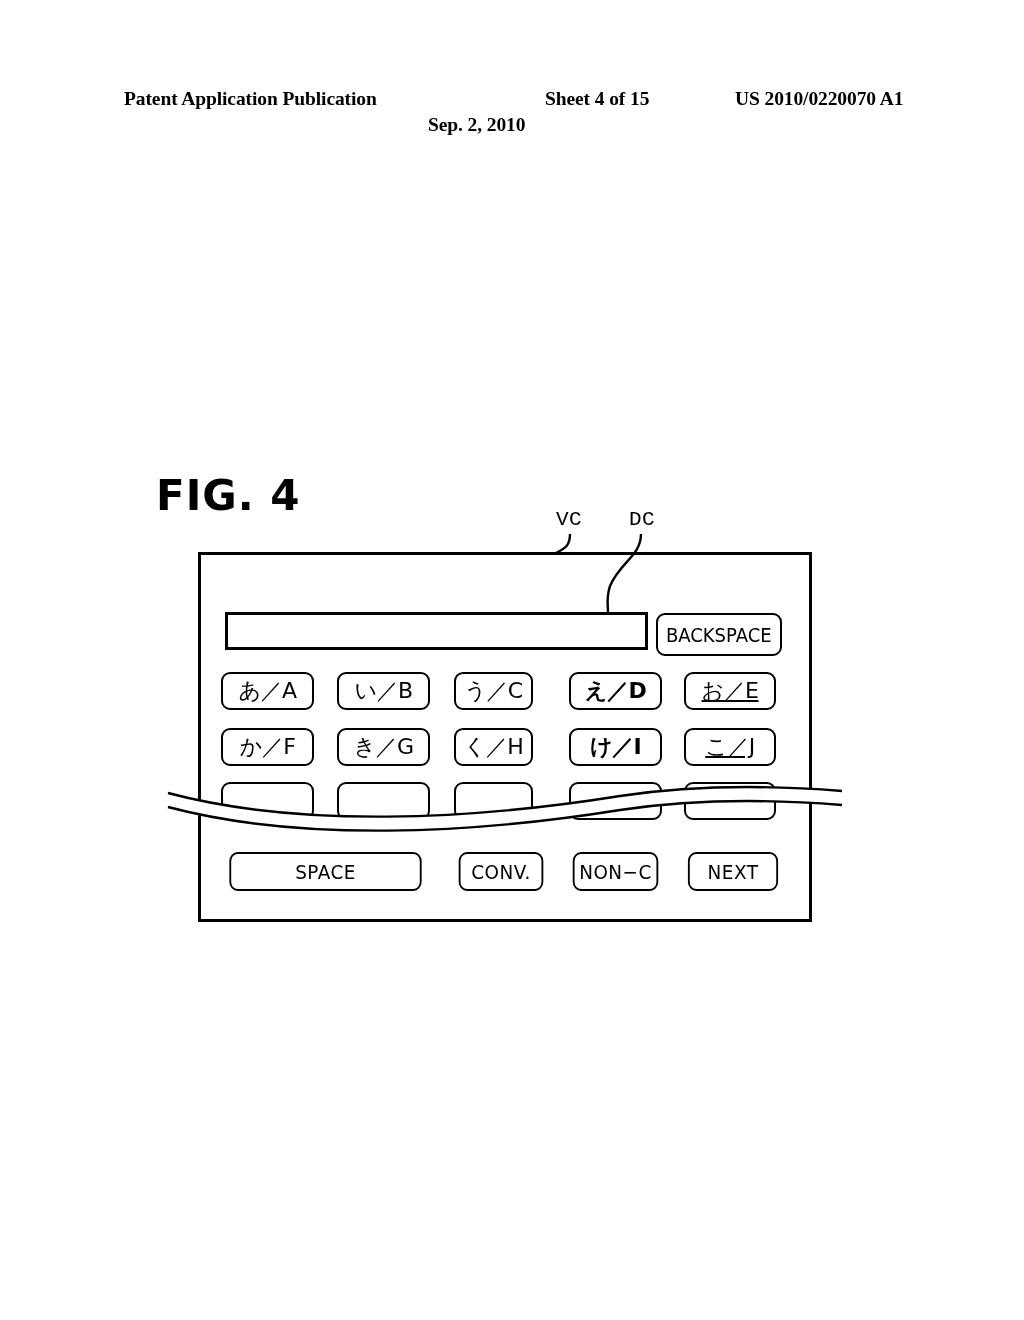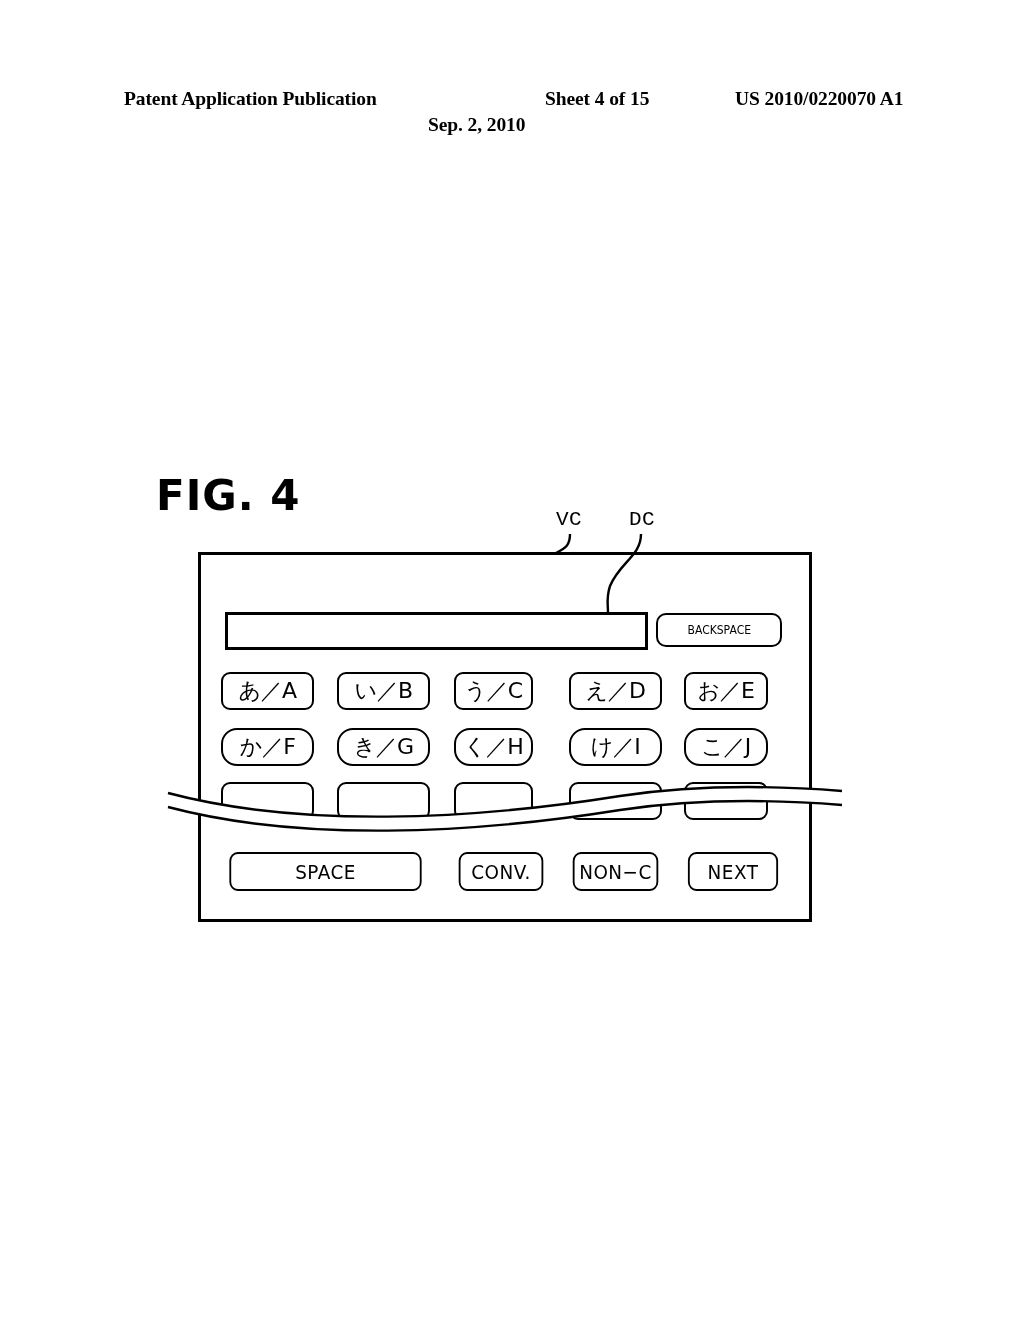--- a/index.html
+++ b/index.html
@@ -117,38 +117,37 @@
   .key.latinkey {
     font-family: "DejaVu Sans", sans-serif;
     font-size: 20px;
     letter-spacing: 0.5px;
     transform: scaleX(0.92);
   }
   #key-backspace {
     left: 656px;
     top: 613px;
     width: 126px;
-    height: 34px;
-    font-size: 12px;
+    height: 43px;
+    font-size: 20px;
     letter-spacing: 0px;
-    border-radius: 10px;
   }
   #key-backspace > span { transform: scaleX(0.9); display: inline-block; }
 
   
   .key.row1 { top: 672px; height: 38px; }
-  .key.row2 { top: 728px; height: 38px; border-radius: 16px; }
+  .key.row2 { top: 728px; height: 38px; }
   .key.row3 { top: 782px; height: 38px; }
   .key.row4 { top: 852px; height: 39px; }
 
   .key.col1 { left: 221px; width: 93px; }
   .key.col2 { left: 337px; width: 93px; }
   .key.col3 { left: 454px; width: 79px; }
-  .key.col4 { left: 569px; width: 93px; }
-  .key.col5 { left: 684px; width: 84px; }
+  .key.col4 { left: 569px; width: 93px; font-weight: bold; }
+  .key.col5 { left: 684px; width: 92px; text-decoration: underline; }
 
   .key.span-space { left: 221px; width: 209px; }
   .key.wide-conv  { left: 455px; width: 92px; }
   .key.wide-nonc  { left: 569px; width: 93px; }
   .key.wide-next  { left: 684px; width: 98px; }
 
   
   #break-overlay {
     position: absolute;
     left: 0;

